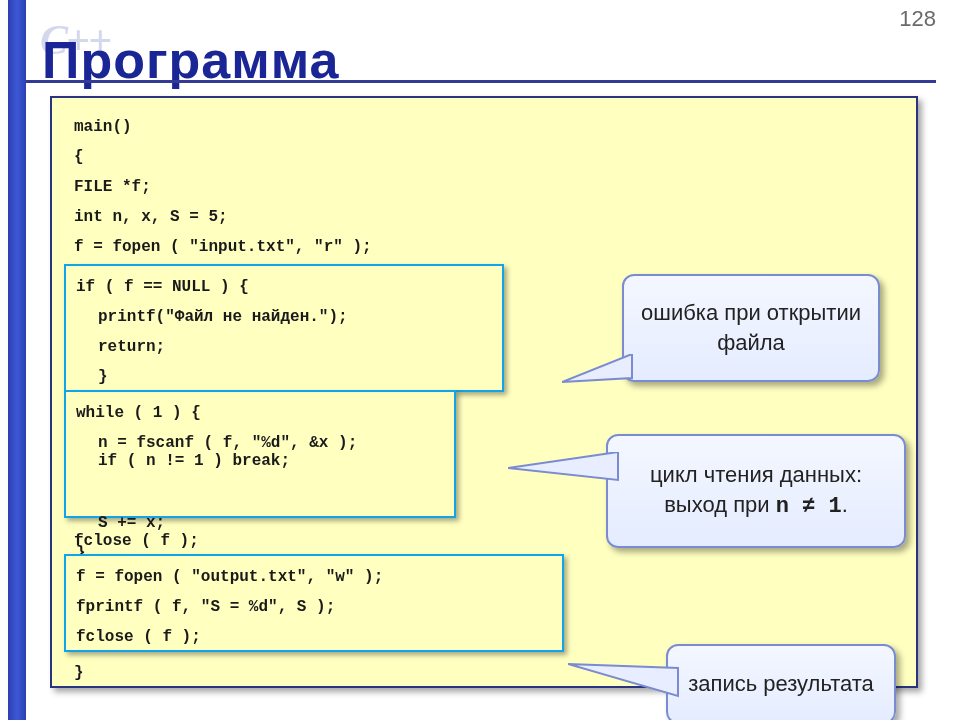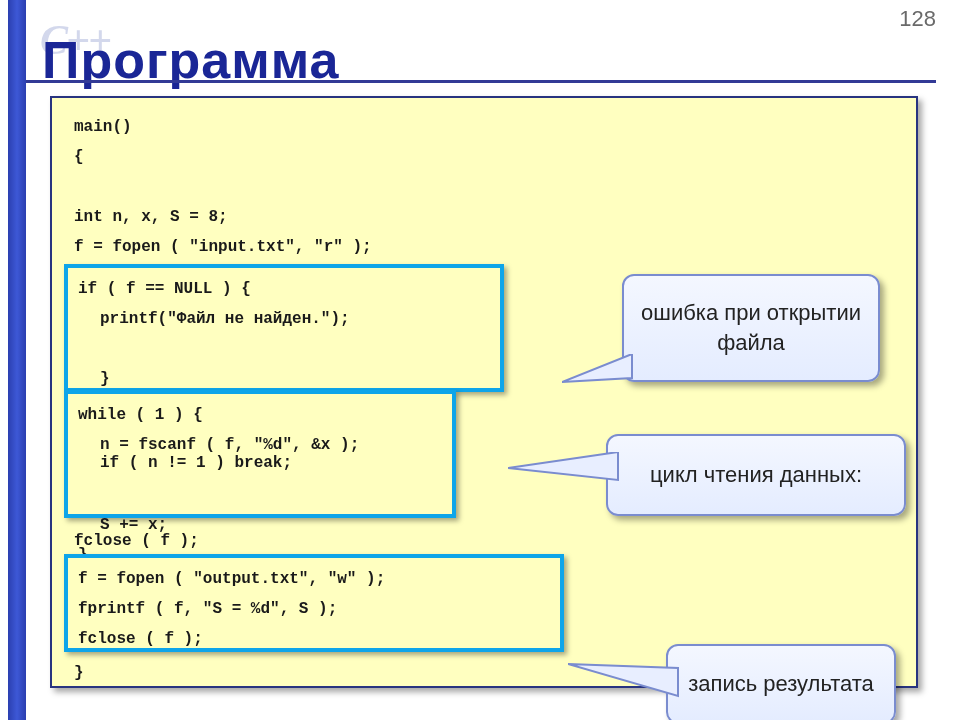--- a/index.html
+++ b/index.html
@@ -90,21 +90,21 @@
 
   .code.line1 { position:absolute; left:22px; top:14px; }
   .code.line2 { position:absolute; left:22px; top:44px; }
   .code.line3 { position:absolute; left:22px; top:74px; }
   .code.line4 { position:absolute; left:22px; top:104px; }
   .code.line5 { position:absolute; left:22px; top:134px; }
 
   .inner-box {
     position: absolute;
     background: #ffffc0;
-    border: 4px solid #0ea5e9;
+    border: 2px solid #0ea5e9;
     box-shadow: 3px 3px 5px rgba(0,0,0,0.35);
     box-sizing: border-box;
   }
 
   .box1 { left: 12px; top: 166px; width: 440px; height: 128px; }
   .box1 .b1l1 { position:absolute; left:10px; top:6px; }
   .box1 .b1l2 { position:absolute; left:32px; top:36px; }
   .box1 .b1l3 { position:absolute; left:32px; top:66px; }
   .box1 .b1l4 { position:absolute; left:32px; top:96px; }
 
@@ -140,21 +140,21 @@
     line-height: 1.35;
     box-sizing: border-box;
     padding: 10px 14px;
   }
   .callout .mono {
     font-family: "Courier New", monospace;
     font-weight: bold;
   }
 
   .callout1 { left: 570px; top: 176px; width: 258px; height: 108px; }
-  .callout2 { left: 554px; top: 336px; width: 300px; height: 82px; }
+  .callout2 { left: 554px; top: 336px; width: 300px; height: 114px; }
   .callout3 { left: 614px; top: 546px; width: 230px; height: 80px; }
   
   .p1a {
     position:absolute;
     left:510px; top:256px;
     width:70px; height:30px;
   }
   .p1a svg { position:absolute; left:0; top:0; }
 
   .p2a {
@@ -178,26 +178,28 @@
   <div class="page-number">128</div>
 
   <div class="title-watermark">C++</div>
   <div class="title">Программа</div>
   <div class="title-underline"></div>
 
   <div class="code-panel">
 
     <div class="code line1">main()</div>
     <div class="code line2">{</div>
-    <div class="code line4">int n, x, S = 8;</div>
+    <div class="code line3">FILE *f;</div>
+    <div class="code line4">int n, x, S = 5;</div>
     <div class="code line5">f = fopen ( "input.txt", "r" );</div>
 
     <div class="inner-box box1">
       <div class="code b1l1">if ( f == NULL ) {</div>
       <div class="code b1l2">printf("Файл не найден.");</div>
+      <div class="code b1l3">return;</div>
       <div class="code b1l4">}</div>
     </div>
 
     <div class="inner-box box2">
       <div class="code b2l1">while ( 1 ) {</div>
       <div class="code b2l2">n = fscanf ( f, "%d", &amp;x );</div>
       <div class="code b2l3">if ( n != 1 ) break;</div>
       <div class="code b2l4"><span>S += x;</span><br><span style="margin-left:-22px; display:inline-block; margin-top:0px;">}</span></div>
     </div>
 
@@ -215,20 +217,23 @@
       <span>ошибка при открытии файла</span>
     </div>
     <div class="p1a">
       <svg width="80" height="40" viewBox="0 0 80 40">
         <polygon points="70,0 70,24 0,28" fill="#e8eeff" stroke="#7a8ccf" stroke-width="2"></polygon>
       </svg>
     </div>
 
     <div class="callout callout2">
       <span>цикл чтения данных:</span>
+      <span>
+        <span>выход при </span><span class="mono">n ≠ 1</span><span>.</span>
+      </span>
     </div>
     <div class="p2a">
       <svg width="120" height="60" viewBox="0 0 120 60">
         <polygon points="110,0 110,28 0,16" fill="#e8eeff" stroke="#7a8ccf" stroke-width="2"></polygon>
       </svg>
     </div>
 
     <div class="callout callout3">
       <span>запись результата</span>
     </div>

